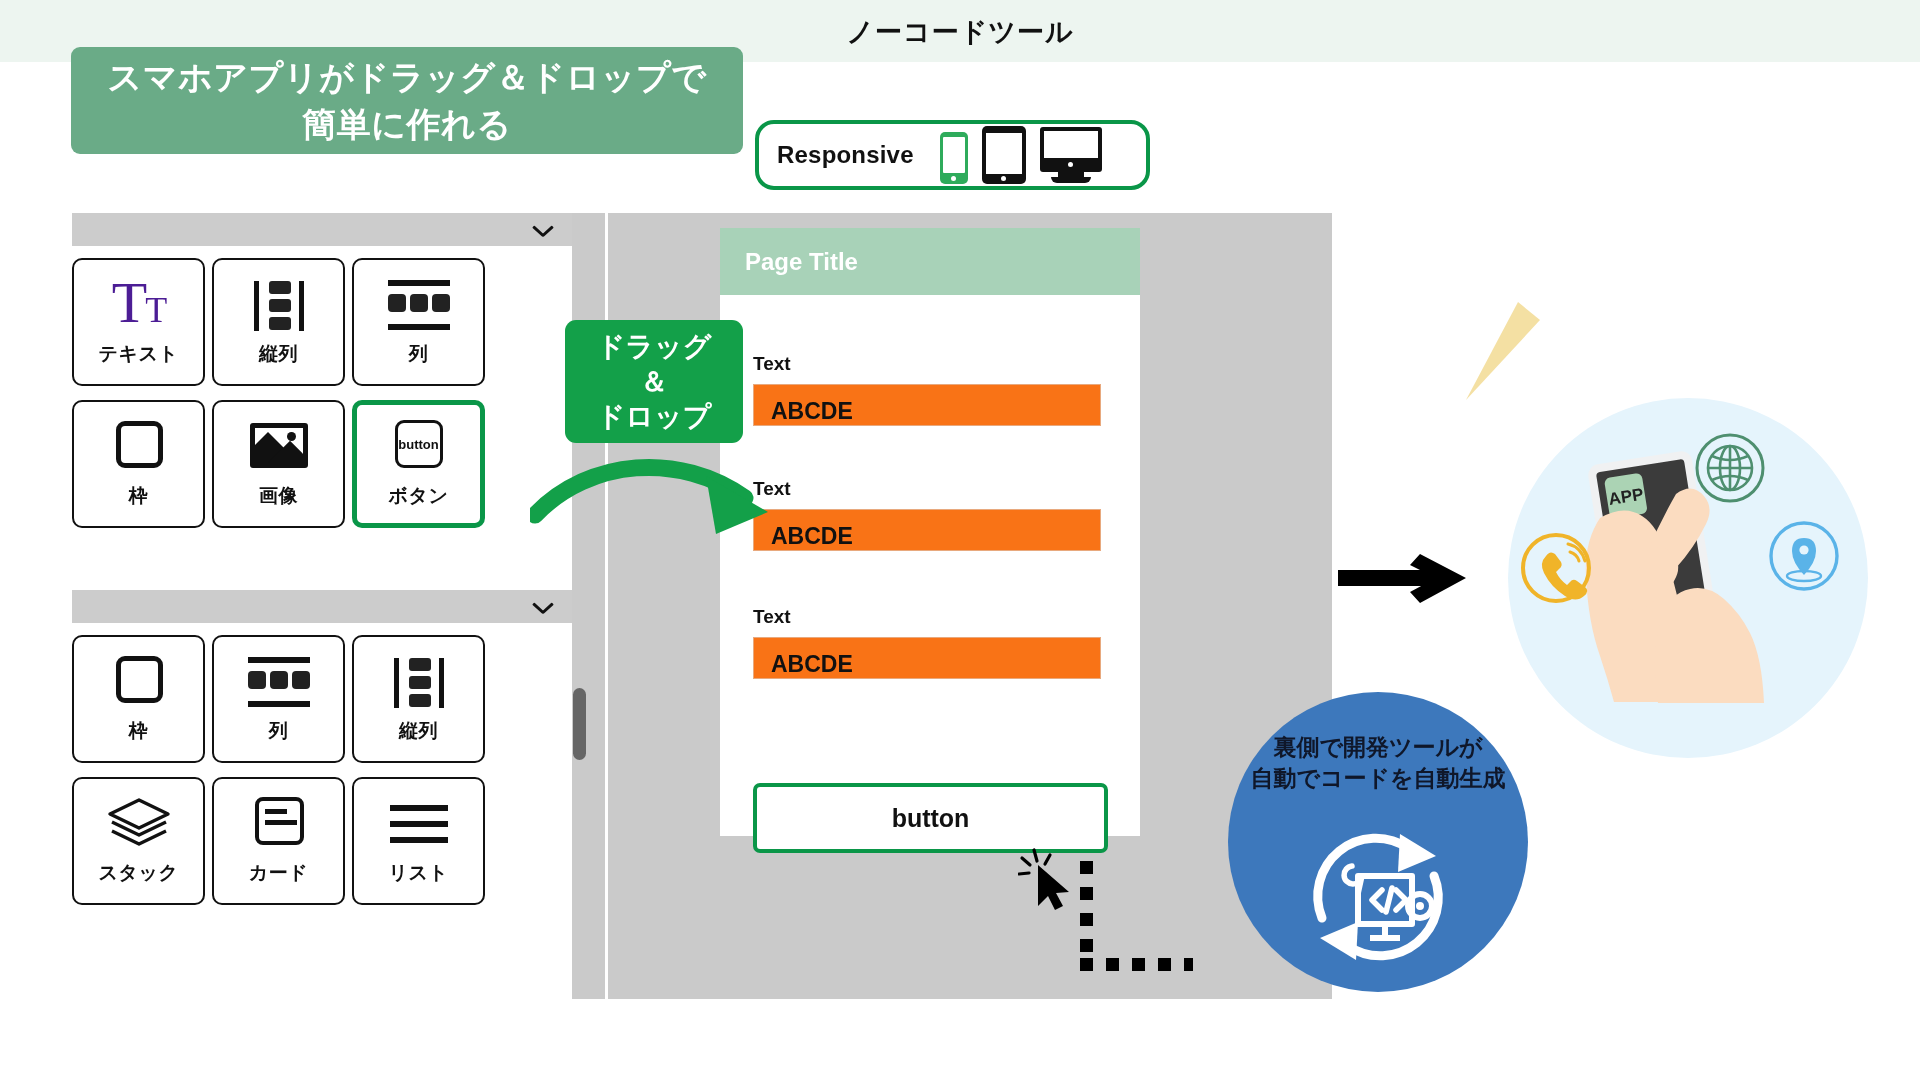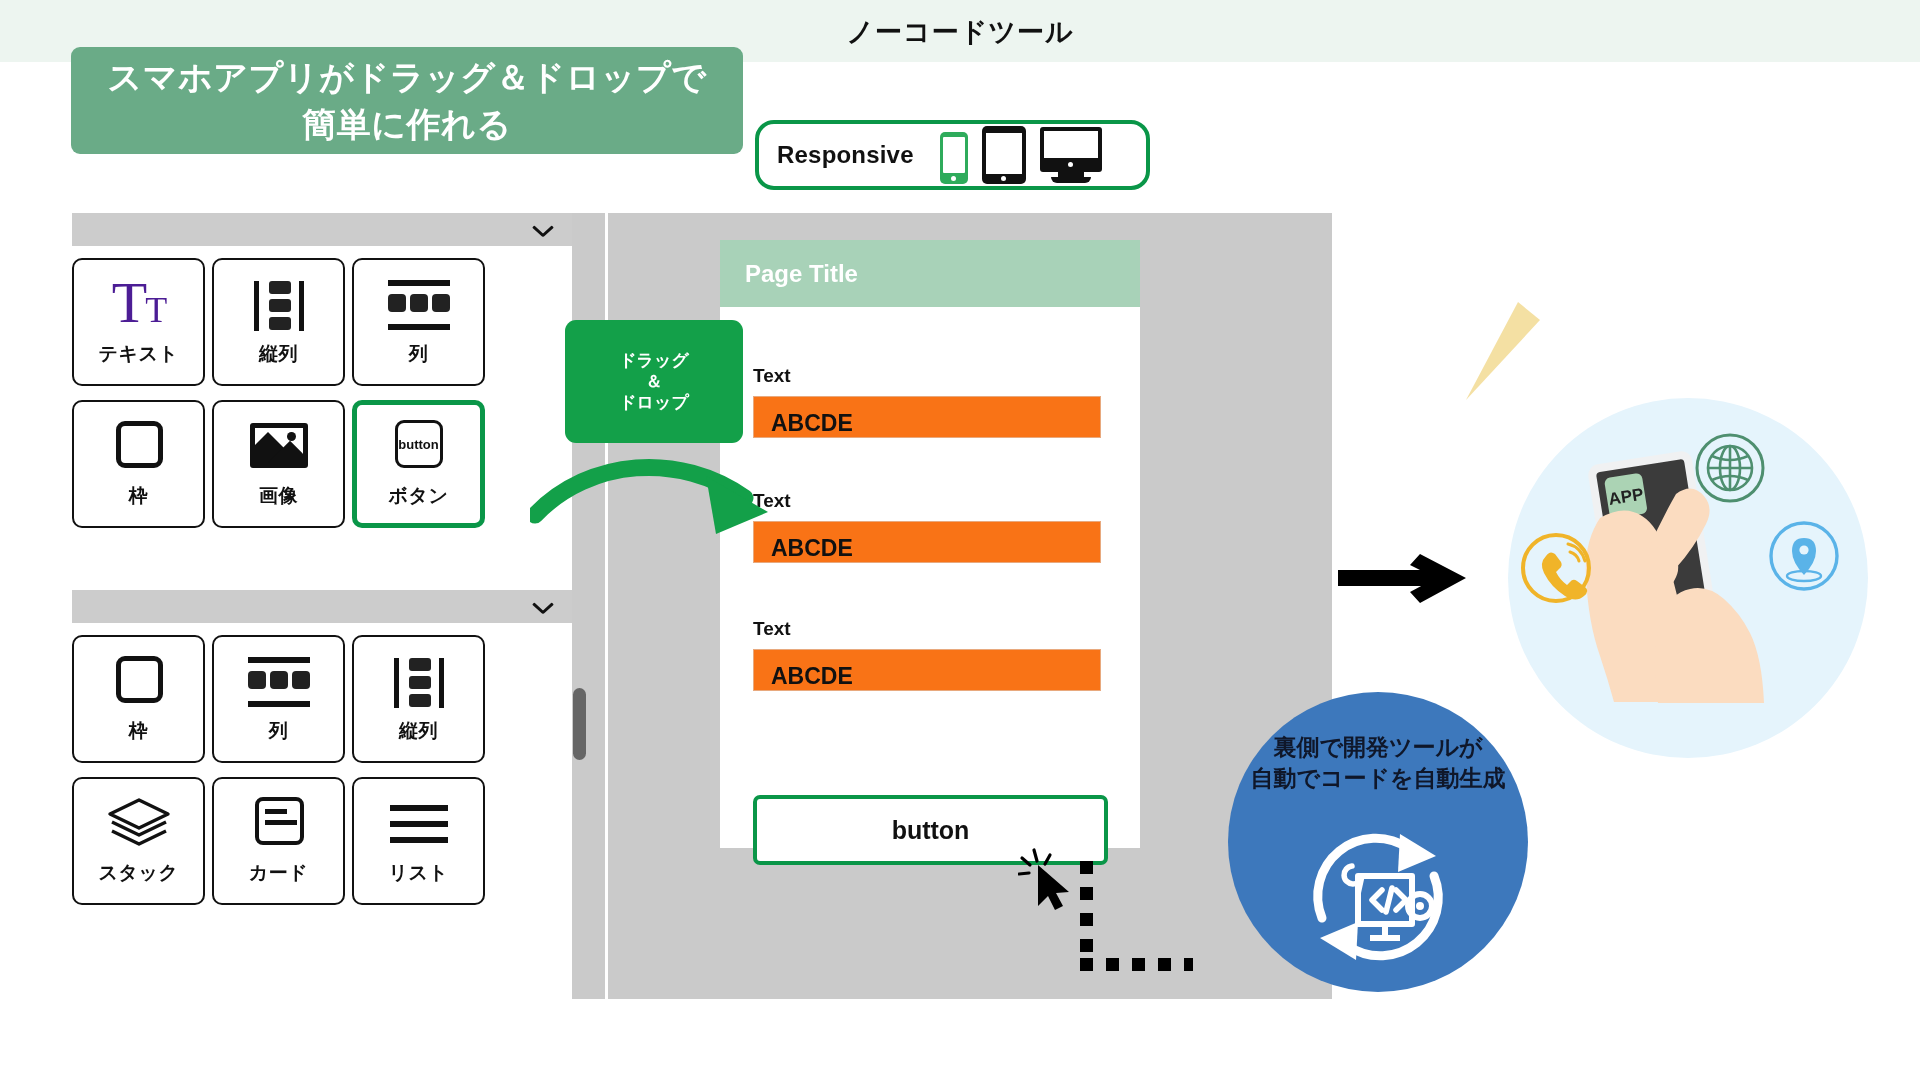--- a/index.html
+++ b/index.html
@@ -173,21 +173,21 @@
     position: absolute; left: 33px; top: 0; width: 3px; height: 786px; background: #ffffff;
   }
   .scroll-thumb {
     position: absolute; left: 573px; top: 688px; width: 13px; height: 72px;
     background: #666666; border-radius: 7px;
   }
 
   
   .phone-canvas {
     position: absolute; left: 720px; top: 228px;
-    width: 420px; height: 608px; background: #ffffff; margin-top: 12px;
+    width: 420px; height: 608px; background: #ffffff;
   }
   .phone-header {
     position: absolute; left: 0; top: 0; width: 420px; height: 67px;
     background: #a8d2b8;
     display: flex; align-items: center;
   }
   .phone-header span {
     margin-left: 25px; font-size: 24px; font-weight: 700; color: #ffffff;
   }
   .field { position: absolute; left: 33px; width: 348px; }
@@ -219,21 +219,21 @@
     width: 113px; height: 13px;
     background-image: repeating-linear-gradient(to right, #000 0 13px, transparent 13px 26px);
   }
 
   
   .dnd-badge {
     position: absolute; left: 565px; top: 320px;
     width: 178px; height: 123px;
     background: #13a049; border-radius: 11px;
     display: flex; align-items: center; justify-content: center;
-    text-align: center; color: #fff; font-size: 17px; font-weight: 700; line-height: 1.25;
+    text-align: center; color: #fff; font-size: 28px; font-weight: 700; line-height: 1.25;
   }
   .dnd-arrow { position: absolute; left: 530px; top: 440px; width: 290px; height: 130px; }
 
   
   .bubble {
     position: absolute; left: 1300px; top: 126px;
     width: 360px; height: 216px;
     background: #f4e0a3; border-radius: 50%;
     display: flex; align-items: center; justify-content: center;
     text-align: center; color: #111; font-size: 28px; font-weight: 700; line-height: 1.45;

